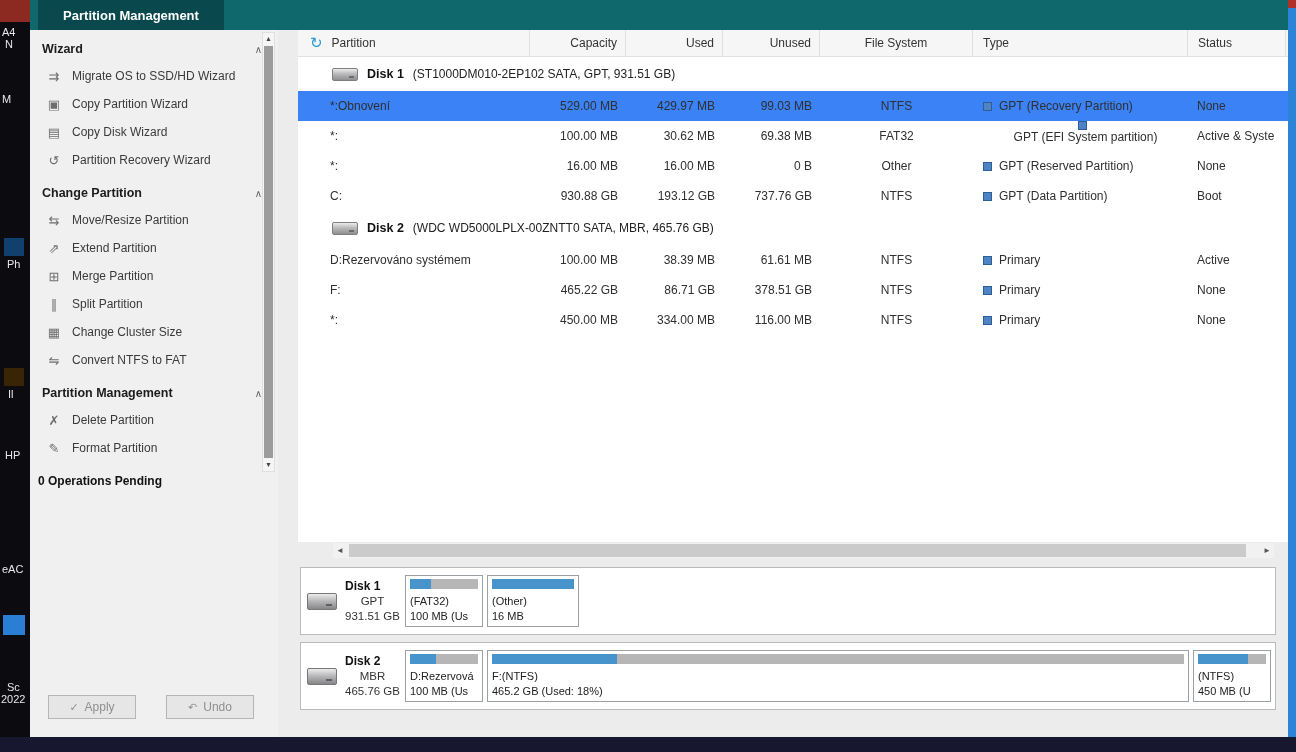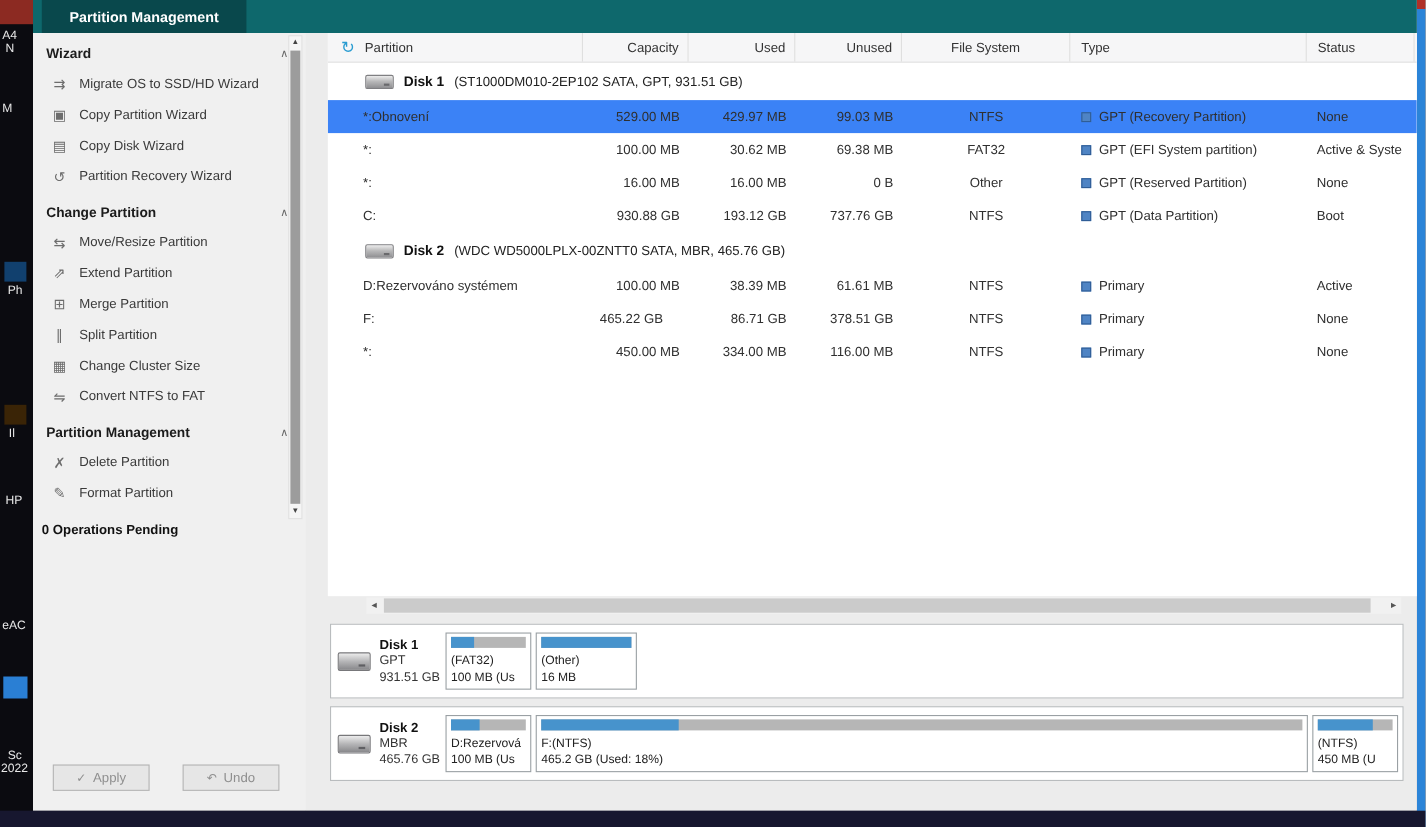--- a/index.html
+++ b/index.html
@@ -61,21 +61,21 @@
   .hs-track { flex:1; height:100%; position:relative; }
   .hs-thumb { position:absolute; left:2px; right:14px; top:1px; height:13px; background:#cbcbcb; }
 
   #disk-panels { position:absolute; left:22px; top:537px; width:976px; display:flex; flex-direction:column; gap:7px; }
   .panel { height:68px; background:#fff; border:1px solid #b9bcbe; display:flex; align-items:center; }
   .pinfo { width:104px; flex:none; display:flex; align-items:center; gap:8px; padding-left:6px; }
   .disk3d { width:30px; height:17px; background:linear-gradient(180deg,#ececec 0%,#b4b4b6 50%,#87878a 100%); border:1px solid #77777a; border-radius:2px; position:relative; flex:none; }
   .disk3d::after { content:''; position:absolute; right:4px; bottom:3px; width:6px; height:2px; background:#5f5f63; }
   .pitext div { line-height:15px; }
   .pi-name { font-weight:bold; font-size:12px; color:#111; }
-  .pi-sub { font-size:11.5px; color:#333; }
+  .pi-sub { font-size:11.5px; color:#333;text-align:center; }
   .blocks { flex:1; display:flex; gap:4px; padding:4px 4px 4px 0; height:60px; }
   .block { border:1px solid #9aa0a4; padding:3px 4px; background:#fff; overflow:hidden; display:flex; flex-direction:column; }
   .block.sel { border:2px solid #2f83d3; background:#d9eaf8; padding:2px 3px; }
   .bar { height:10px; background:#b6b6b6; margin-bottom:5px; position:relative; flex:none; }
   .fill { position:absolute; left:0; top:0; bottom:0; background:#4793cc; }
   .bl { font-size:11px; color:#222; white-space:nowrap; overflow:hidden; line-height:15px; }
 </style>
 </head>
 <body>
 
@@ -254,21 +254,21 @@
                 </div>
                 <div class="tcell a-r cc2" style="width: 97px;">
                   <span>30.62 MB</span>
                 </div>
                 <div class="tcell a-r cc3" style="width: 97px;">
                   <span>69.38 MB</span>
                 </div>
                 <div class="tcell a-c cc4" style="width: 153px;">
                   <span>FAT32</span>
                 </div>
-                <div class="tcell a-l cc5" style="width: 215px;">
+                <div class="tcell a-l cc5" style="width: 215px; flex-direction: column;">
                   <span class="sq"></span>
                   <span>GPT (EFI System partition)</span>
                 </div>
                 <div class="tcell a-l cc6" style="width: 98px;">
                   <span>Active &amp; Syste</span>
                 </div>
               </div>
               <div class="trow">
                 <div class="tcell a-l cc0" style="width: 232px;">
                   <span>*:</span>
@@ -343,21 +343,21 @@
                   <span>Primary</span>
                 </div>
                 <div class="tcell a-l cc6" style="width: 98px;">
                   <span>Active</span>
                 </div>
               </div>
               <div class="trow">
                 <div class="tcell a-l cc0" style="width: 232px;">
                   <span>F:</span>
                 </div>
-                <div class="tcell a-r cc1" style="width: 96px; justify-content: center;">
+                <div class="tcell a-r cc1" style="width: 96px;">
                   <span>465.22 GB</span>
                 </div>
                 <div class="tcell a-r cc2" style="width: 97px;">
                   <span>86.71 GB</span>
                 </div>
                 <div class="tcell a-r cc3" style="width: 97px;">
                   <span>378.51 GB</span>
                 </div>
                 <div class="tcell a-c cc4" style="width: 153px;">
                   <span>NTFS</span>

